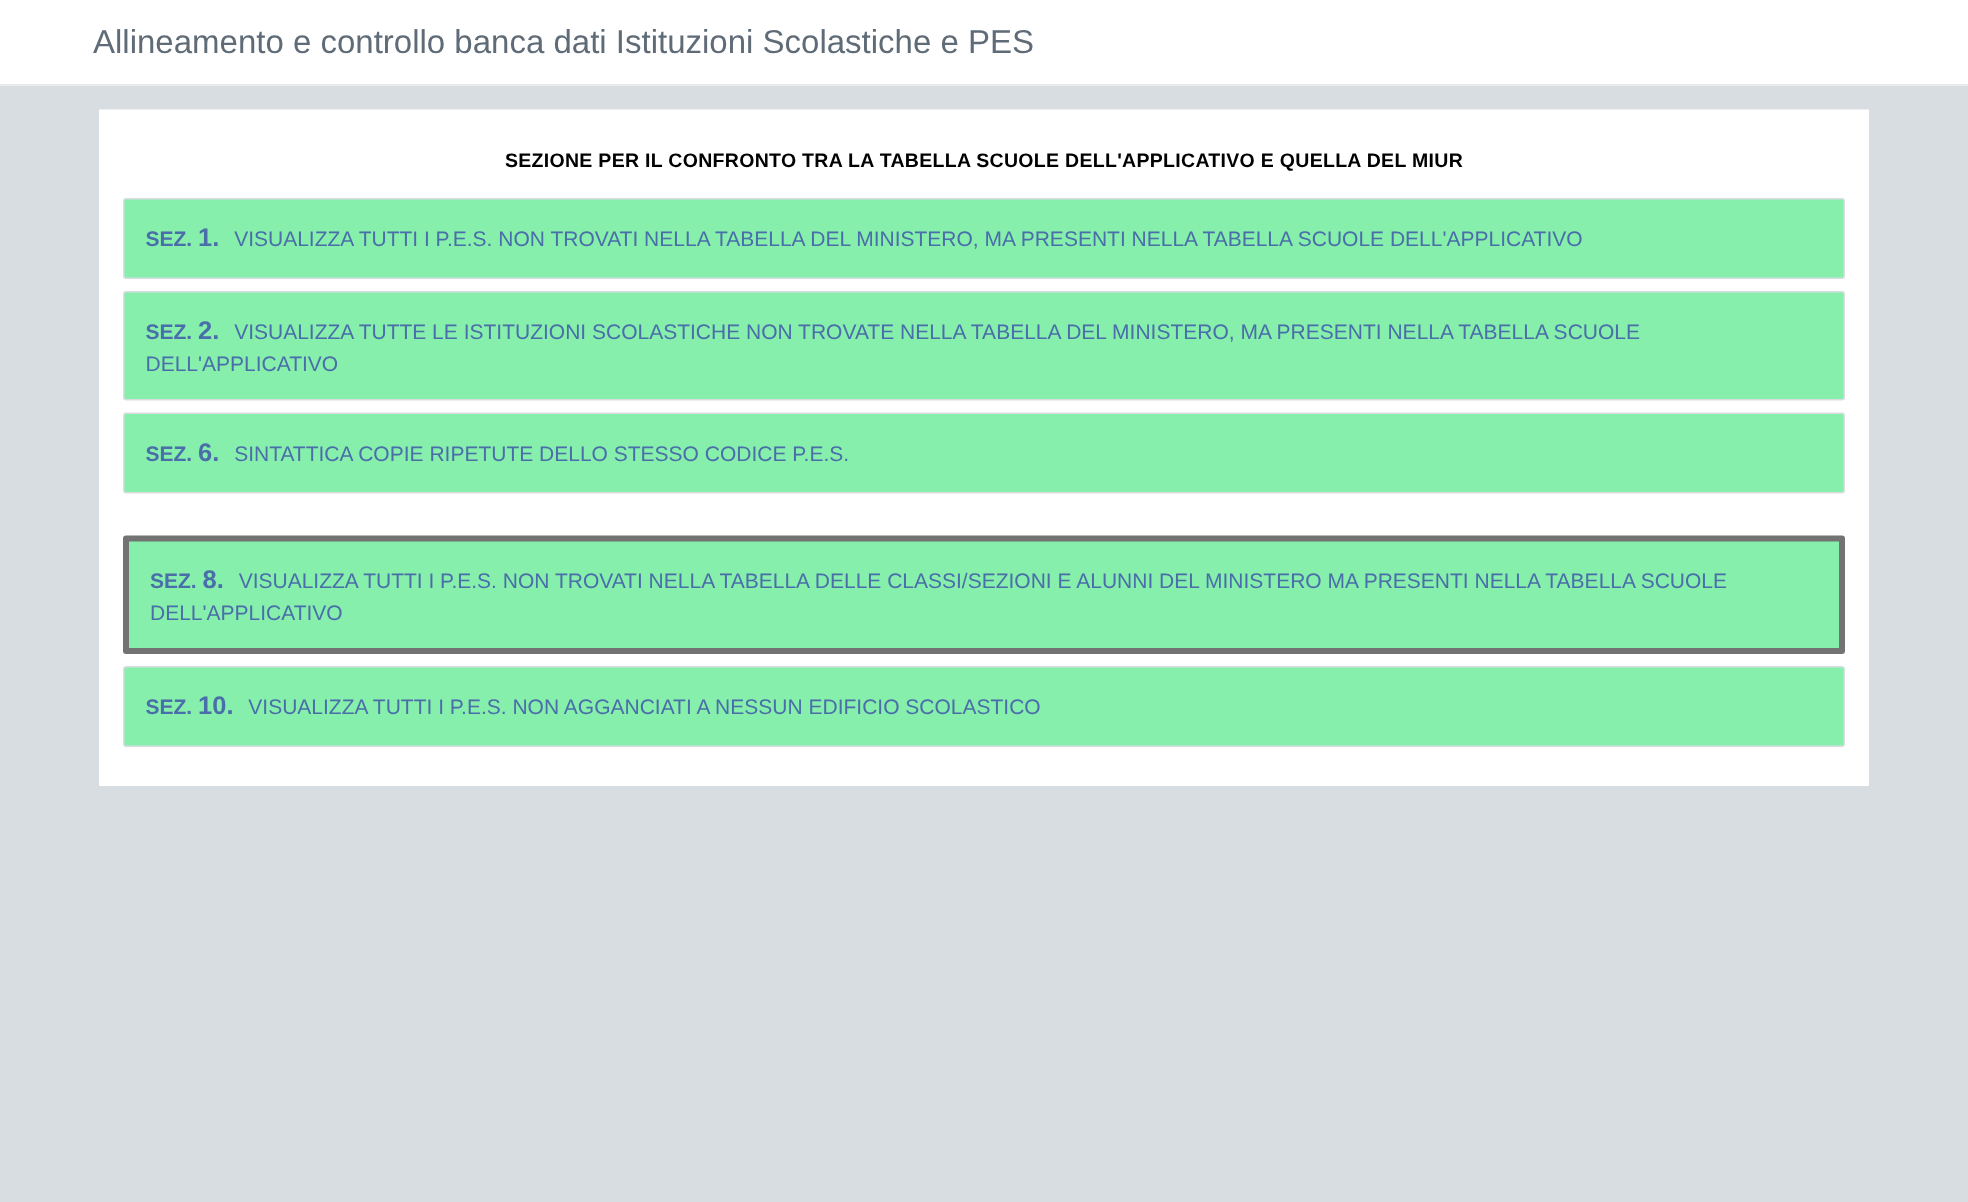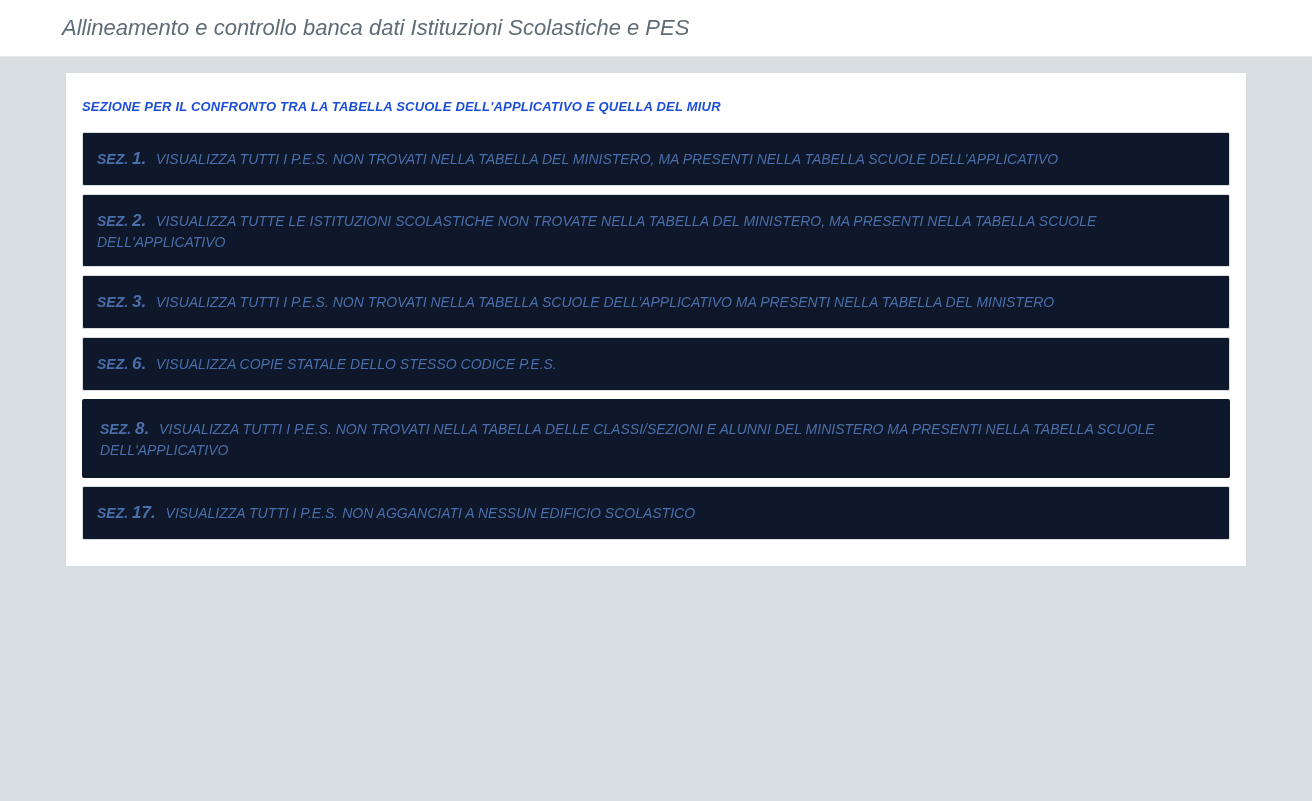--- a/index.html
+++ b/index.html
@@ -1,83 +1,83 @@
 <!DOCTYPE html>
 <html><head>
 <meta charset="utf-8">
 <style>
-  * { box-sizing: border-box; margin: 0; padding: 0; font-style: italic; }
+  * { box-sizing: border-box; margin: 0; padding: 0; }
   body {
     background: #d8dde2;
     font-family: "Segoe UI", Arial, sans-serif;
     color: #5a6a78;
   }
   .page-title-bar {
     background: #fff;
     padding: 15px 0 15px 62px;
     font-size: 22px;
     font-weight: 300;
     color: #5f6b77;
     border-bottom: 1px solid #e6e8ea;
   }
   .main-card {
     background: #fff;
     margin: 16px 66px 0 66px;
     padding: 20px 16px 26px 16px;
   }
   .section-header {
-    text-align: left;
-    color: #1d4ed8;
+    text-align: center;
+    color: #000000;
     font-weight: 700;
     font-size: 13px;
     letter-spacing: 0.2px;
     margin: 6px 0 18px 0;
   }
   .section-list {
     display: flex;
     flex-direction: column;
     gap: 8px;
   }
   .section-item {
     border: 1px solid #d9dde1;
-    background: #0f172a;
+    background: #86efac;
     border-radius: 2px;
     padding: 14px 14px;
     cursor: pointer;
     font-size: 14px;
     line-height: 1.4;
   }
   .section-item .sez-label {
     color: #4a6ea9;
     font-weight: 700;
     margin-right: 6px;
   }
   .section-item .sez-num {
     font-size: 17px;
   }
   .section-item .sez-desc {
     color: #4a6ea9;
   }
   .section-item.selected {
-    border: 4px solid #0f172a;
+    border: 4px solid #737373;
+    margin-top: 20px;
   }
 </style>
 </head>
 <body>
 
 <div class="page-title-bar">
   <span>Allineamento e controllo banca dati Istituzioni Scolastiche e PES</span>
 </div>
 
 <div class="main-card">
 
   <div class="section-header">SEZIONE PER IL CONFRONTO TRA LA TABELLA SCUOLE DELL'APPLICATIVO E QUELLA DEL MIUR</div>
 
   <div class="section-list" id="section-list">
       <div class="section-item"><span class="sez-label"><span>SEZ. </span><span class="sez-num">1.</span></span><span class="sez-desc">  VISUALIZZA TUTTI I P.E.S. NON TROVATI NELLA TABELLA DEL MINISTERO, MA PRESENTI NELLA TABELLA SCUOLE DELL'APPLICATIVO</span></div>
       <div class="section-item"><span class="sez-label"><span>SEZ. </span><span class="sez-num">2.</span></span><span class="sez-desc">  VISUALIZZA TUTTE LE ISTITUZIONI SCOLASTICHE NON TROVATE NELLA TABELLA DEL MINISTERO, MA PRESENTI NELLA TABELLA SCUOLE DELL'APPLICATIVO</span></div>
-      <div class="section-item"><span class="sez-label"><span>SEZ. </span><span class="sez-num">3.</span></span><span class="sez-desc">  VISUALIZZA TUTTI I P.E.S. NON TROVATI NELLA TABELLA SCUOLE DELL'APPLICATIVO MA PRESENTI NELLA TABELLA DEL MINISTERO</span></div>
-      <div class="section-item"><span class="sez-label"><span>SEZ. </span><span class="sez-num">6.</span></span><span class="sez-desc">  VISUALIZZA COPIE STATALE DELLO STESSO CODICE P.E.S.</span></div>
+      <div class="section-item"><span class="sez-label"><span>SEZ. </span><span class="sez-num">6.</span></span><span class="sez-desc">  SINTATTICA COPIE RIPETUTE DELLO STESSO CODICE P.E.S.</span></div>
       <div class="section-item selected"><span class="sez-label"><span>SEZ. </span><span class="sez-num">8.</span></span><span class="sez-desc">  VISUALIZZA TUTTI I P.E.S. NON TROVATI NELLA TABELLA DELLE CLASSI/SEZIONI E ALUNNI DEL MINISTERO MA PRESENTI NELLA TABELLA SCUOLE DELL'APPLICATIVO</span></div>
-      <div class="section-item"><span class="sez-label"><span>SEZ. </span><span class="sez-num">17.</span></span><span class="sez-desc">  VISUALIZZA TUTTI I P.E.S. NON AGGANCIATI A NESSUN EDIFICIO SCOLASTICO</span></div>
+      <div class="section-item"><span class="sez-label"><span>SEZ. </span><span class="sez-num">10.</span></span><span class="sez-desc">  VISUALIZZA TUTTI I P.E.S. NON AGGANCIATI A NESSUN EDIFICIO SCOLASTICO</span></div>
     </div>
 
 </div>
 
 </body></html>

